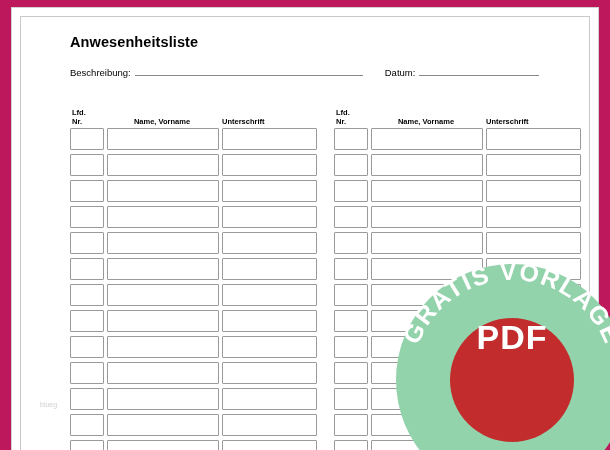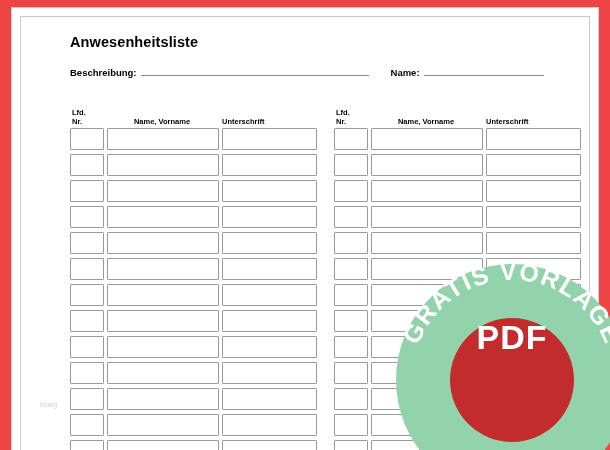--- a/index.html
+++ b/index.html
@@ -11,21 +11,21 @@
     width: 610px;
     height: 450px;
     overflow: hidden;
     font-family: "Liberation Sans", sans-serif;
   }
 
   #page-wrap {
     position: relative;
     width: 610px;
     height: 450px;
-    background: #ef4444;
+    background: #be185d;
   }
 
   
   #sheet {
     position: absolute;
     left: 12px;
     top: 8px;
     width: 586px;
     height: 442px;
     background: #ffffff;
@@ -61,21 +61,21 @@
 
   
   .meta-row {
     display: flex;
     align-items: baseline;
     font-size: 9.5px;
     color: #000;
     margin-bottom: 26px;
   }
   .meta-label {
-    font-weight: bold;
+    font-weight: normal;
     white-space: nowrap;
   }
   .meta-rule {
     flex: 0 0 auto;
     border-bottom: 1px solid #8a8a8a;
     height: 9px;
   }
   .rule-desc { width: 228px; margin-left: 4px; }
   .rule-date { width: 120px; margin-left: 4px; }
   .meta-gap { width: 22px; }
@@ -185,21 +185,21 @@
     <div id="sheet-inner-border"></div>
 
     <div id="content">
 
       <h1 id="doc-title">Anwesenheitsliste</h1>
 
       <div class="meta-row">
         <span class="meta-label">Beschreibung:</span>
         <span class="meta-rule rule-desc"></span>
         <span class="meta-gap"></span>
-        <span class="meta-label">Name:</span>
+        <span class="meta-label">Datum:</span>
         <span class="meta-rule rule-date"></span>
       </div>
 
       <div id="tables">
 
         <div class="tbl">
           <div class="tbl-head">
             <div class="th th-nr">
               <div>Lfd.</div>
               <div>Nr.</div>

